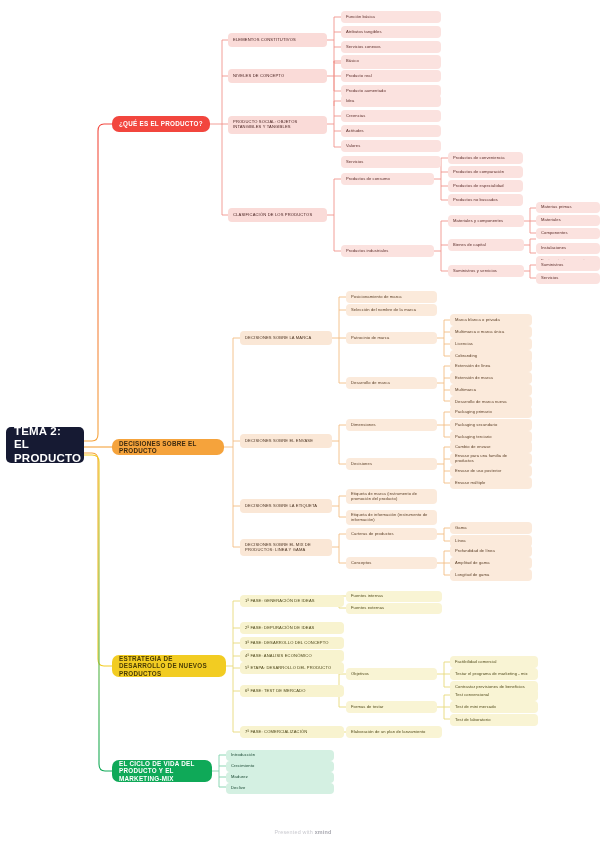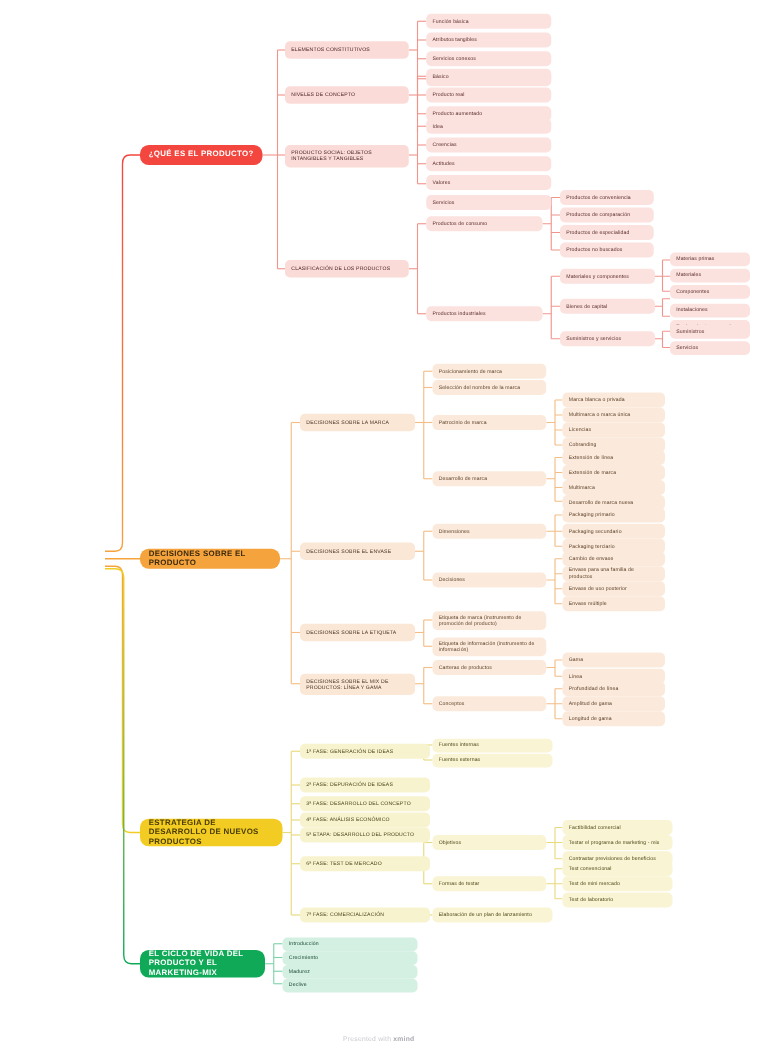--- a/index.html
+++ b/index.html
@@ -236,20 +236,23 @@
     <g class="green-links" fill="none" stroke="#7fd3ab" stroke-width="0.9">
       <path d="M212,771 L219,771"></path>
       <path d="M219,755 L219,787"></path>
       <path d="M219,755 L226,755"></path>
         <path d="M219,766 L226,766"></path>
       <path d="M219,777 L226,777"></path>
         <path d="M219,787 L226,787"></path>
     </g>
   </svg>
 
+  <div class="node root" style="left:6px;top:427px;width:78px;height:36px;">
+    <span>TEMA 2: EL PRODUCTO</span>
+  </div>
 
   <div class="node l1 red" style="left:112px;top:116px;width:98px;height:16px;">
     <span>¿QUÉ ES EL PRODUCTO?</span>
   </div>
 
   <div class="node l2 red" style="left:228px;top:33px;width:99px;height:14px;">
     <span>ELEMENTOS CONSTITUTIVOS</span>
     </div>
   <div class="node l3 red" style="left:341px;top:11px;width:100px;height:12px;">
     <span>Función básica</span>

